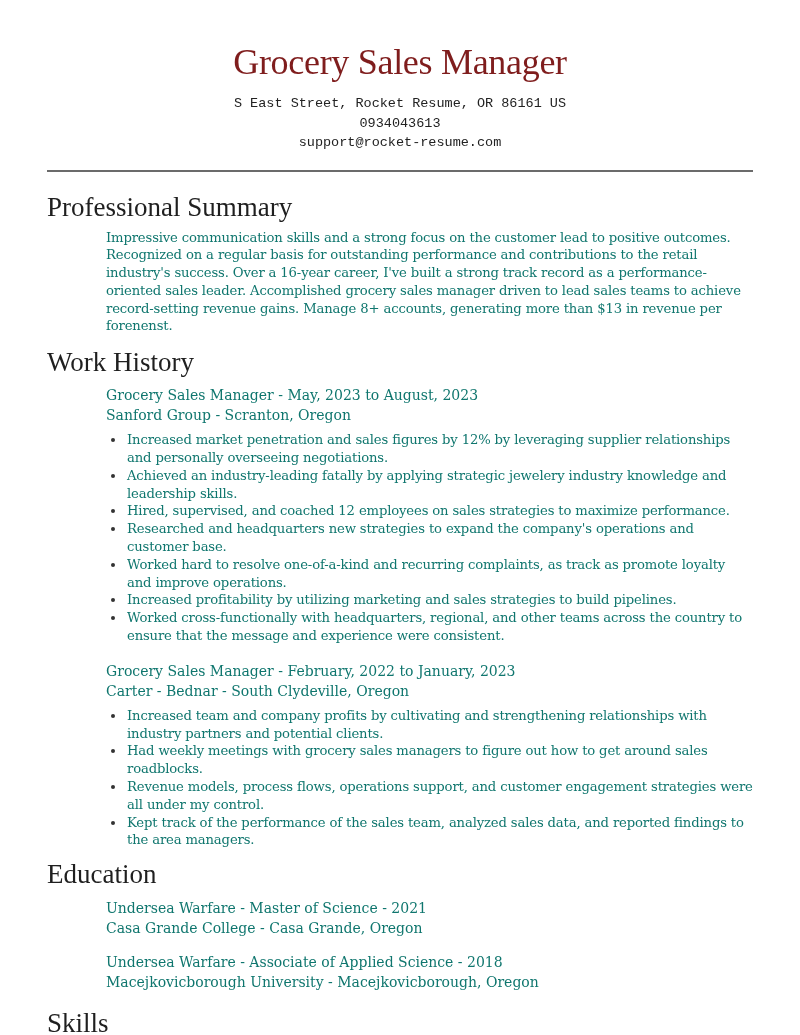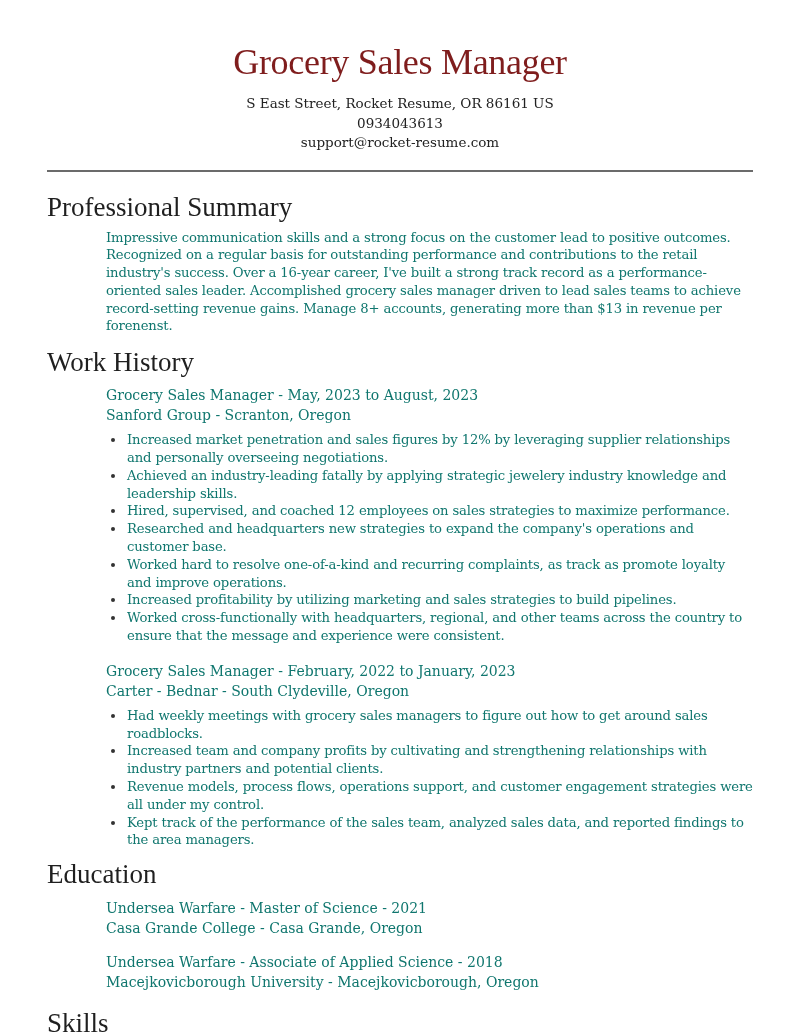--- a/index.html
+++ b/index.html
@@ -31,20 +31,21 @@
       letter-spacing: -0.3px;
       line-height: 44px;
       margin: 0 0 10px 0;
       color: #7f1d1d;
       font-family: "Liberation Serif", "DejaVu Serif", serif;
     }
     .contact-line {
       font-size: 13.5px;
       line-height: 19.5px;
       color: #222;
+      font-family: Liberation Mono, monospace;
     }
     .separator {
       height: 2px;
       background: #6b6b6b;
       margin-top: 17px;
       width: 706px;
     }
     .section-title {
       font-family: "Liberation Serif", "DejaVu Serif", serif;
       font-size: 27px;
@@ -121,22 +122,22 @@
         <li>Researched and headquarters new strategies to expand the company's operations and customer base.</li>
         <li>Worked hard to resolve one-of-a-kind and recurring complaints, as track as promote loyalty and improve operations.</li>
         <li>Increased profitability by utilizing marketing and sales strategies to build pipelines.</li>
         <li>Worked cross-functionally with headquarters, regional, and other teams across the country to ensure that the message and experience were consistent.</li>
       </ul>
     </div>
     <div class="job">
       <div class="job-line">Grocery Sales Manager - February, 2022 to January, 2023</div>
       <div class="job-line">Carter - Bednar - South Clydeville, Oregon</div>
       <ul class="bullets">
+        <li>Increased team and company profits by cultivating and strengthening relationships with industry partners and potential clients.</li>
         <li>Had weekly meetings with grocery sales managers to figure out how to get around sales roadblocks.</li>
-        <li>Increased team and company profits by cultivating and strengthening relationships with industry partners and potential clients.</li>
         <li>Revenue models, process flows, operations support, and customer engagement strategies were all under my control.</li>
         <li>Kept track of the performance of the sales team, analyzed sales data, and reported findings to the area managers.</li>
       </ul>
     </div>
   </div>
 
   <h2 class="section-title edu-title">Education</h2>
   <div class="section-body">
     <div class="edu">
       <div class="job-line">Undersea Warfare - Master of Science - 2021</div>

